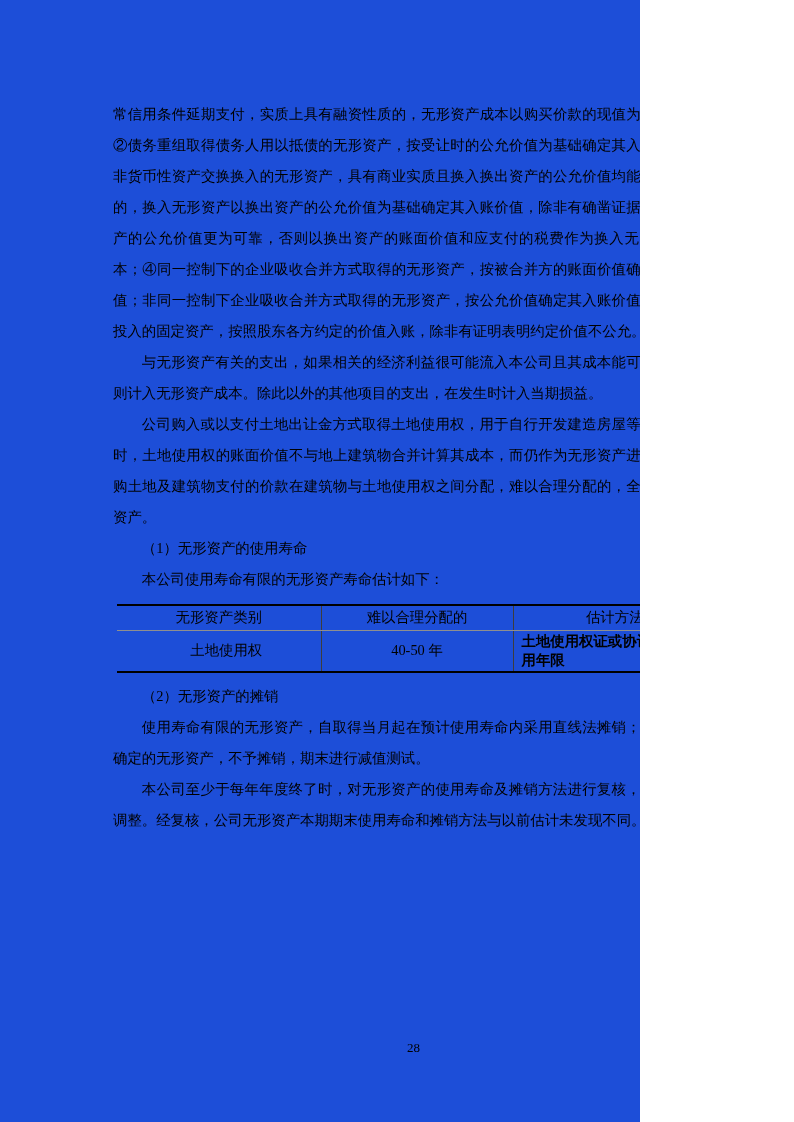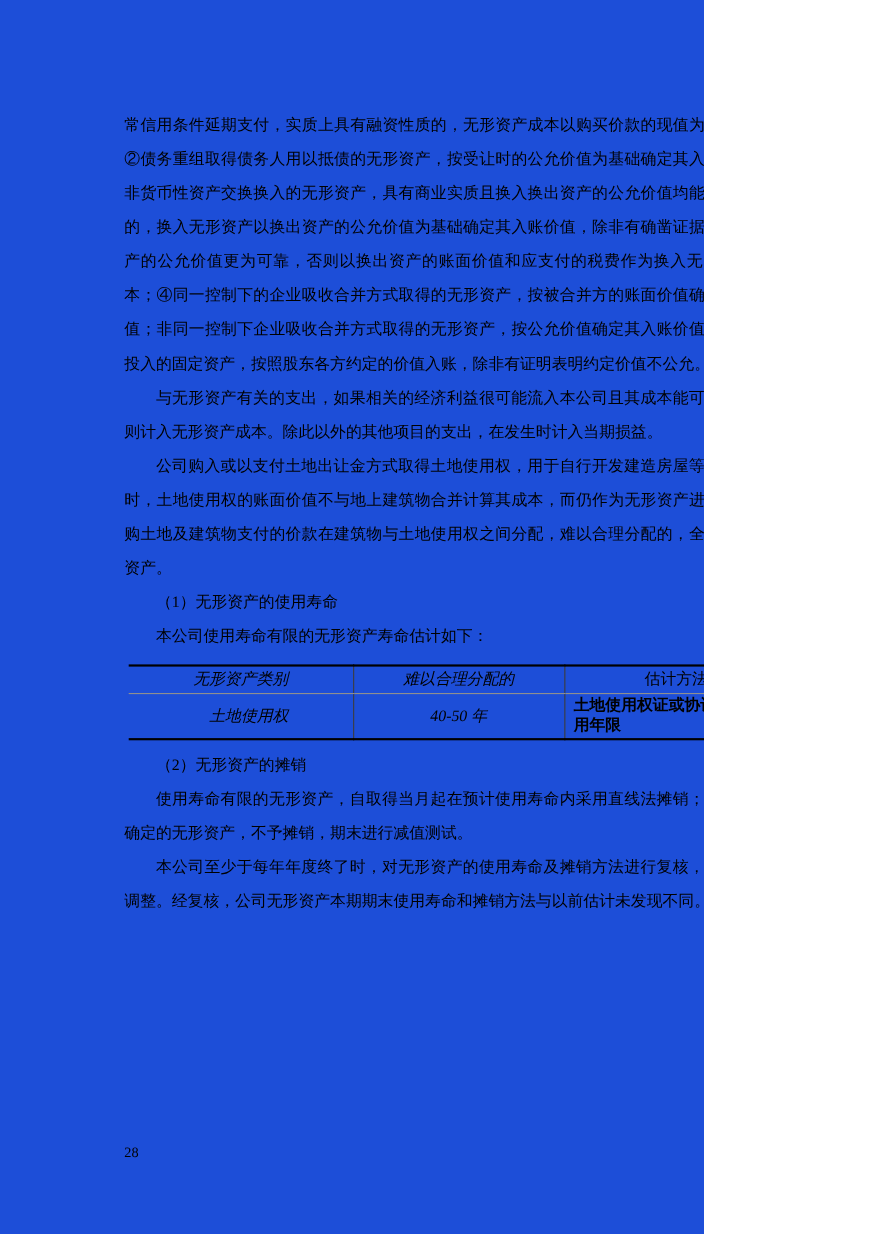--- a/index.html
+++ b/index.html
@@ -43,38 +43,38 @@
     font-size: 14.4px;
     font-weight: normal;
     vertical-align: middle;
     overflow: hidden;
   }
   .life-table th {
     height: 25px;
     text-align: center;
     border-bottom: 1px solid #8f8f8f;
   }
-  .life-table .col-sep { border-right: 1px solid #3d3d3d; font-style: italic; }
+  .life-table .col-sep { border-right: 1px solid #3d3d3d; }
   .life-table tr.row-1 td { height: 38px; border-bottom: 1px solid #8f8f8f; }
   .life-table tr.row-2 td { height: 36px; border-bottom: 1px solid #8f8f8f; }
   .life-table tr.row-3 td { height: 28px; }
   .life-table td.c1 { padding-left: 15px; text-align: center; }
   .life-table td.c2 { text-align: center; }
   .life-table td.c3 {
     padding: 1px 4px 1px 8px;
     text-align: left;
     line-height: 19px;
     font-weight: bold;
   }
   .page-number {
     position: absolute;
     left: 113px;
     top: 1040px;
     width: 601px;
-    text-align: left;
+    text-align: center;
     font-size: 13px;
     line-height: 15px;
   }
 </style>
 </head>
 <body>
 
 <div class="page">
   <div class="content">
 

